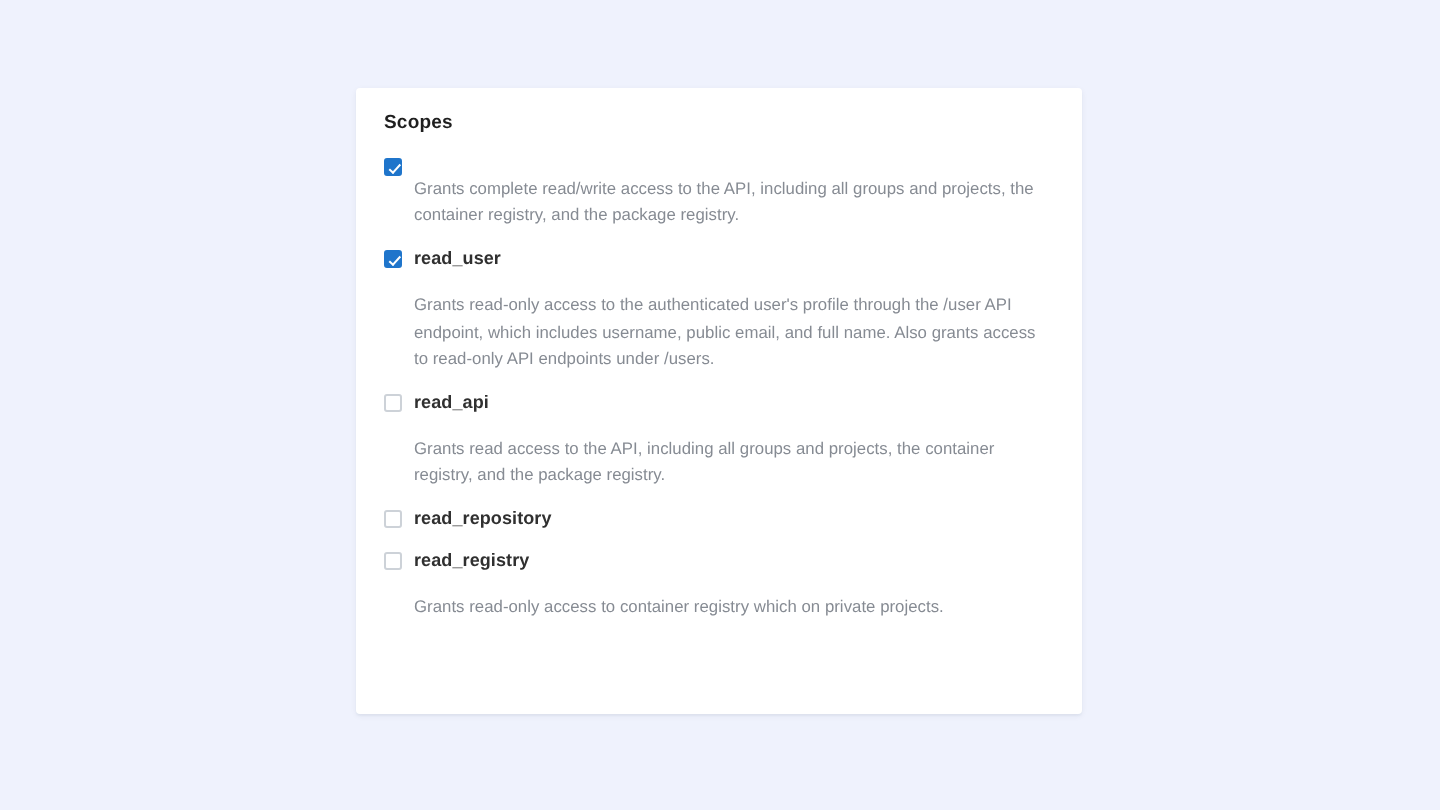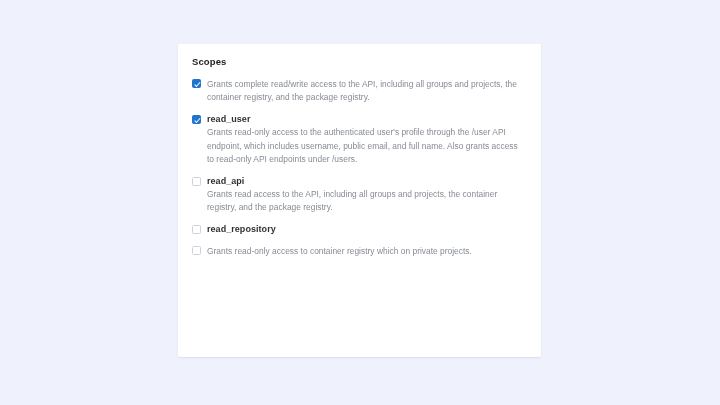--- a/index.html
+++ b/index.html
@@ -98,21 +98,21 @@
     color: #303030;
     line-height: 12px;
     letter-spacing: 0.05px;
     cursor: pointer;
   }
 
   .scope-desc {
     font-size: 8.4px;
     color: #868b93;
     line-height: 13.2px;
-    margin-top: 1px;
+    margin-top: 11px;
     max-width: 333px;
     letter-spacing: 0.02px;
   }
 </style>
 </head>
 <body>
 
 <div class="page">
   <div class="scopes-card">
     <div class="card-title">Scopes</div>
@@ -139,18 +139,19 @@
         </div>
         <div class="scope-item">
           <div class="checkbox" role="checkbox" aria-checked="false"></div>
           <div class="scope-body">
             <div class="scope-name">read_repository</div>
           </div>
         </div>
         <div class="scope-item">
           <div class="checkbox" role="checkbox" aria-checked="false"></div>
           <div class="scope-body">
+            <div class="scope-name">read_registry</div>
             <div class="scope-desc">Grants read-only access to container registry which on private projects.</div>
           </div>
         </div>
       </div>
   </div>
 </div>
 
 </body></html>

